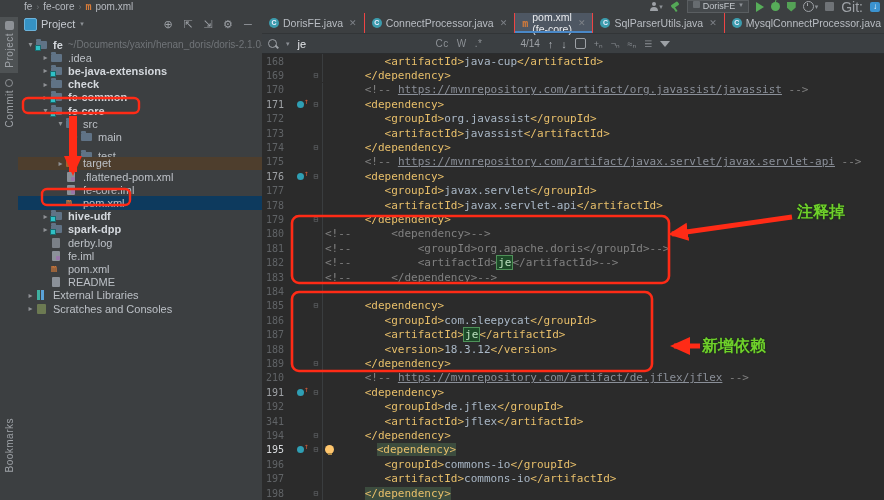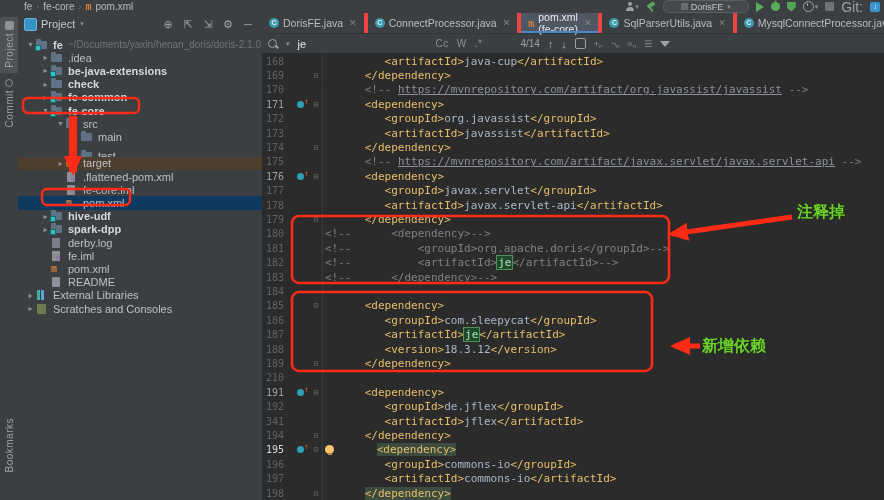--- a/index.html
+++ b/index.html
@@ -14,22 +14,22 @@
   .crumb-sep{color:#6e7275;font-size:9px;}
   #title-toolbar{margin-left:auto;display:flex;align-items:center;gap:7px;padding-right:4px;}
   .tbi{display:inline-flex;align-items:center;justify-content:center;height:12px;}
   .person{width:9px;height:9px;position:relative;}
   .person:before{content:"";position:absolute;left:2.5px;top:0;width:4px;height:4px;border-radius:50%;background:#9da1a6;}
   .person:after{content:"";position:absolute;left:0.5px;top:4.5px;width:8px;height:4px;border-radius:4px 4px 0 0;background:#9da1a6;}
   .caret{color:#8c9095;font-size:7px;margin-left:1px;}
   .hammer{width:10px;height:10px;position:relative;}
   .hammer:before{content:"";position:absolute;left:1px;top:1px;width:8px;height:4px;background:#54a857;border-radius:1px;transform:rotate(-35deg);}
   .hammer:after{content:"";position:absolute;left:4.5px;top:4px;width:2px;height:6px;background:#54a857;transform:rotate(-35deg);}
-  #run-combo{display:flex;align-items:center;gap:3px;background:#45494c;border:1px solid #5a5e61;border-radius:5px;
-    padding:0 17px;height:11px;font-size:9px;color:#c3c7cc;}
+  #run-combo{display:flex;align-items:flex-start;gap:3px;background:#45494c;border:1px solid #5a5e61;border-radius:0;
+    padding:0 5px;height:11px;font-size:9px;color:#c3c7cc;}
   .mini-sq{width:7px;height:7px;background:#7f8489;border-radius:1px;opacity:.6;}
   .play{width:0;height:0;border-left:8px solid #57ad59;border-top:5px solid transparent;border-bottom:5px solid transparent;}
   .bug{width:9px;height:9px;border-radius:50%;background:#57ad59;position:relative;}
   .bug:before{content:"";position:absolute;left:4px;top:-2px;width:1px;height:3px;background:#57ad59;transform:rotate(20deg);}
   .shield{width:9px;height:10px;background:#57ad59;clip-path:polygon(0 0,100% 0,100% 60%,50% 100%,0 60%);opacity:.9;}
   .clock{width:9px;height:9px;border:1.5px solid #9da1a6;border-radius:50%;position:relative;}
   .clock:before{content:"";position:absolute;left:3px;top:1px;width:1.5px;height:3px;background:#9da1a6;}
   .stop{width:9px;height:9px;background:#6f7377;border-radius:1px;}
   #git-label{color:#9da1a6;font-size:14px;}
   .git-ic{width:10px;height:10px;border-radius:2px;background:#3b93d0;color:#fff;font-size:8px;line-height:10px;text-align:center;}
@@ -66,21 +66,21 @@
   .tic.file.iml:after{content:"";position:absolute;left:5px;top:5px;width:4px;height:4px;background:#9876aa;border-radius:1px;}
   .tic.file.logf:before{background:#7a8087;}
   .tic.mvn{font-family:"DejaVu Sans Mono",monospace;font-weight:bold;color:#d77c3a;font-size:10px;line-height:10px;}
   .tic.lib:before{content:"";position:absolute;left:1px;top:0;width:3px;height:10px;background:#3fb0a0;}
   .tic.lib:after{content:"";position:absolute;left:5px;top:0;width:3px;height:10px;background:#5aa2d8;}
   .tic.scratch:before{content:"";position:absolute;left:1px;top:0;width:9px;height:10px;background:#6c7a52;border-radius:1px;}
 
   
   #editor{left:262px;top:13px;width:622px;height:487px;background:#2b2b2b;}
   #tabs{height:20px;background:#3c3f41;display:flex;align-items:stretch;border-bottom:1px solid #323537;}
-  .tab{display:flex;align-items:center;gap:4px;padding:0 7px;font-size:10.5px;color:#b9bdc3;border-right:4px solid #ef4444;position:relative;}
+  .tab{display:flex;align-items:center;gap:4px;padding:0 7px;font-size:10.5px;color:#b9bdc3;border-right:1px solid #ef4444;position:relative;}
   .tab.active{background:#4e5763;color:#e8eaed;}
   .tab.active:after{content:"";position:absolute;left:0;right:0;bottom:0;height:2.5px;background:#4a88c7;}
   .tab .close{color:#7e8288;font-size:9px;margin-left:2px;}
   .cls-ic{width:10px;height:10px;border-radius:50%;background:#3c9cad;color:#eef;font-size:7px;font-weight:bold;
     line-height:10px;text-align:center;flex:none;}
   .mvn-ic{font-family:"DejaVu Sans Mono",monospace;font-weight:bold;color:#d77c3a;font-size:10px;flex:none;}
 
   #findbar{height:19px;background:#3b3f42;border-bottom:1px solid #2a2c2e;display:flex;align-items:center;
     font-size:10px;color:#9da1a6;gap:8px;padding:0 6px;}
   .search-ic{width:7px;height:7px;border:1.5px solid #9da1a6;border-radius:50%;position:relative;flex:none;}
@@ -529,20 +529,21 @@
           <span class="gicon"></span>
           <span class="gfold">⊟</span>
           <span class="gsep"></span>
           <span class="ctext">      <span class="tk-g">&lt;/dependency&gt;</span></span>
         </div>
         <div class="cline" style="top: 316.8px;">
           <span class="lnum">210</span>
           <span class="gicon"></span>
           <span class="gfold"></span>
           <span class="gsep"></span>
+          <span class="ctext">      <span class="tk-c">&lt;!-- </span><span class="tk-l">https://mvnrepository.com/artifact/de.jflex/jflex</span><span class="tk-c"> --&gt;</span></span>
         </div>
         <div class="cline" style="top: 331.2px;">
           <span class="lnum lit">191</span>
           <span class="gicon dep"></span>
           <span class="gfold">⊟</span>
           <span class="gsep"></span>
           <span class="ctext">      <span class="tk-g">&lt;dependency&gt;</span></span>
         </div>
         <div class="cline" style="top: 345.6px;">
           <span class="lnum">192</span>

